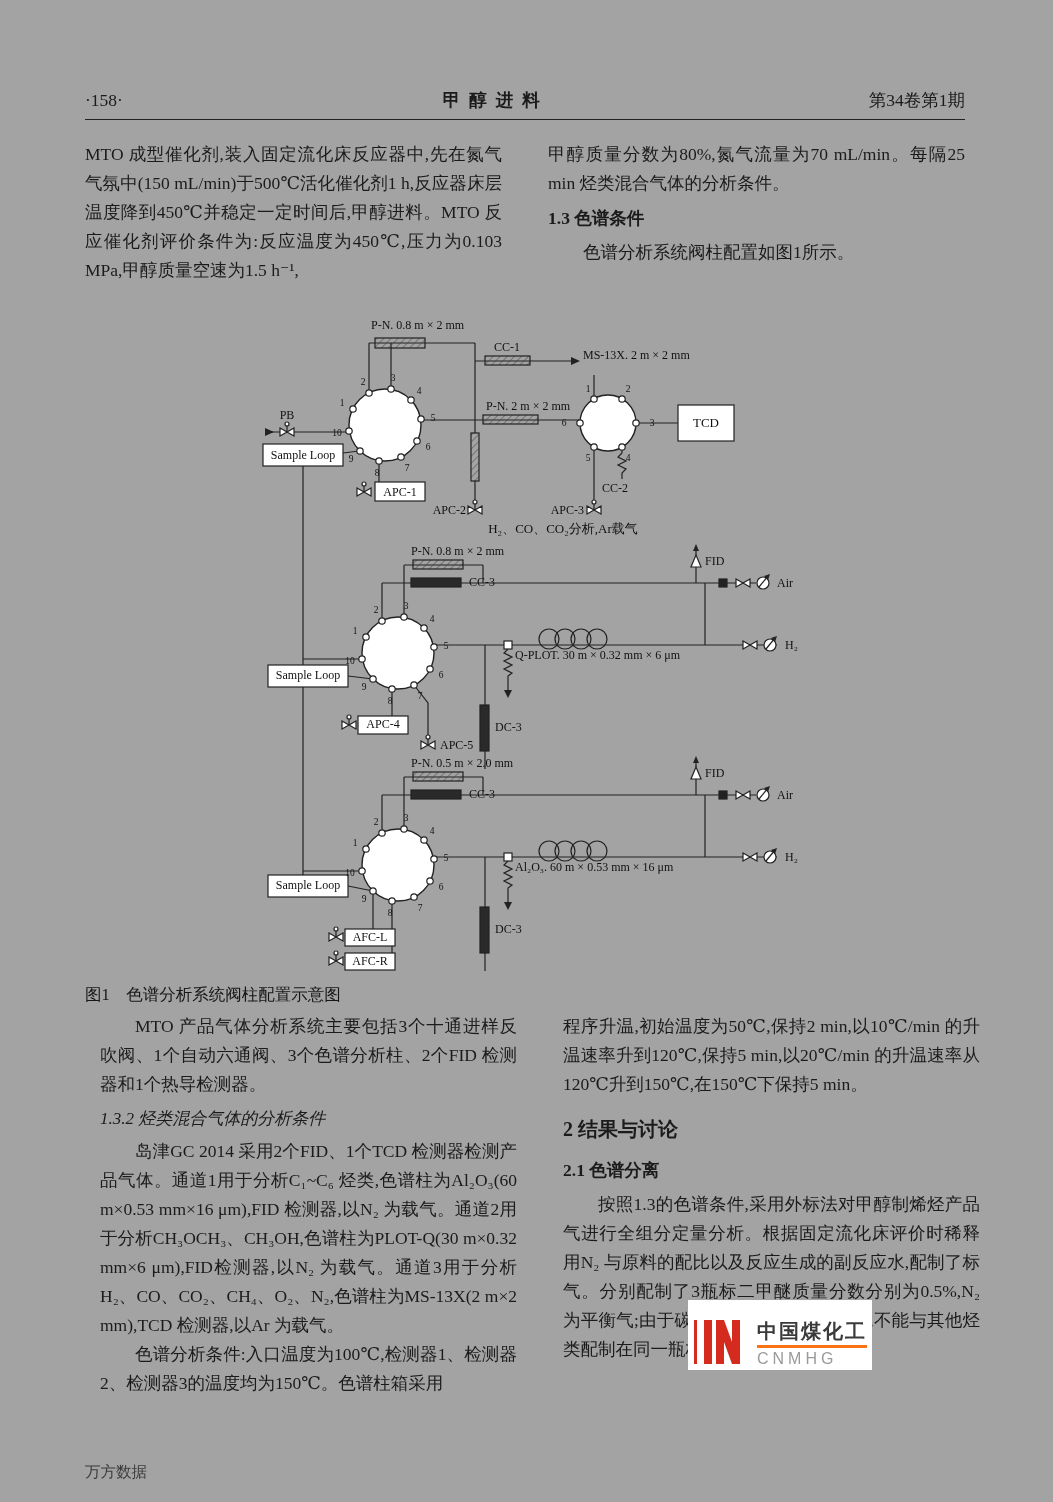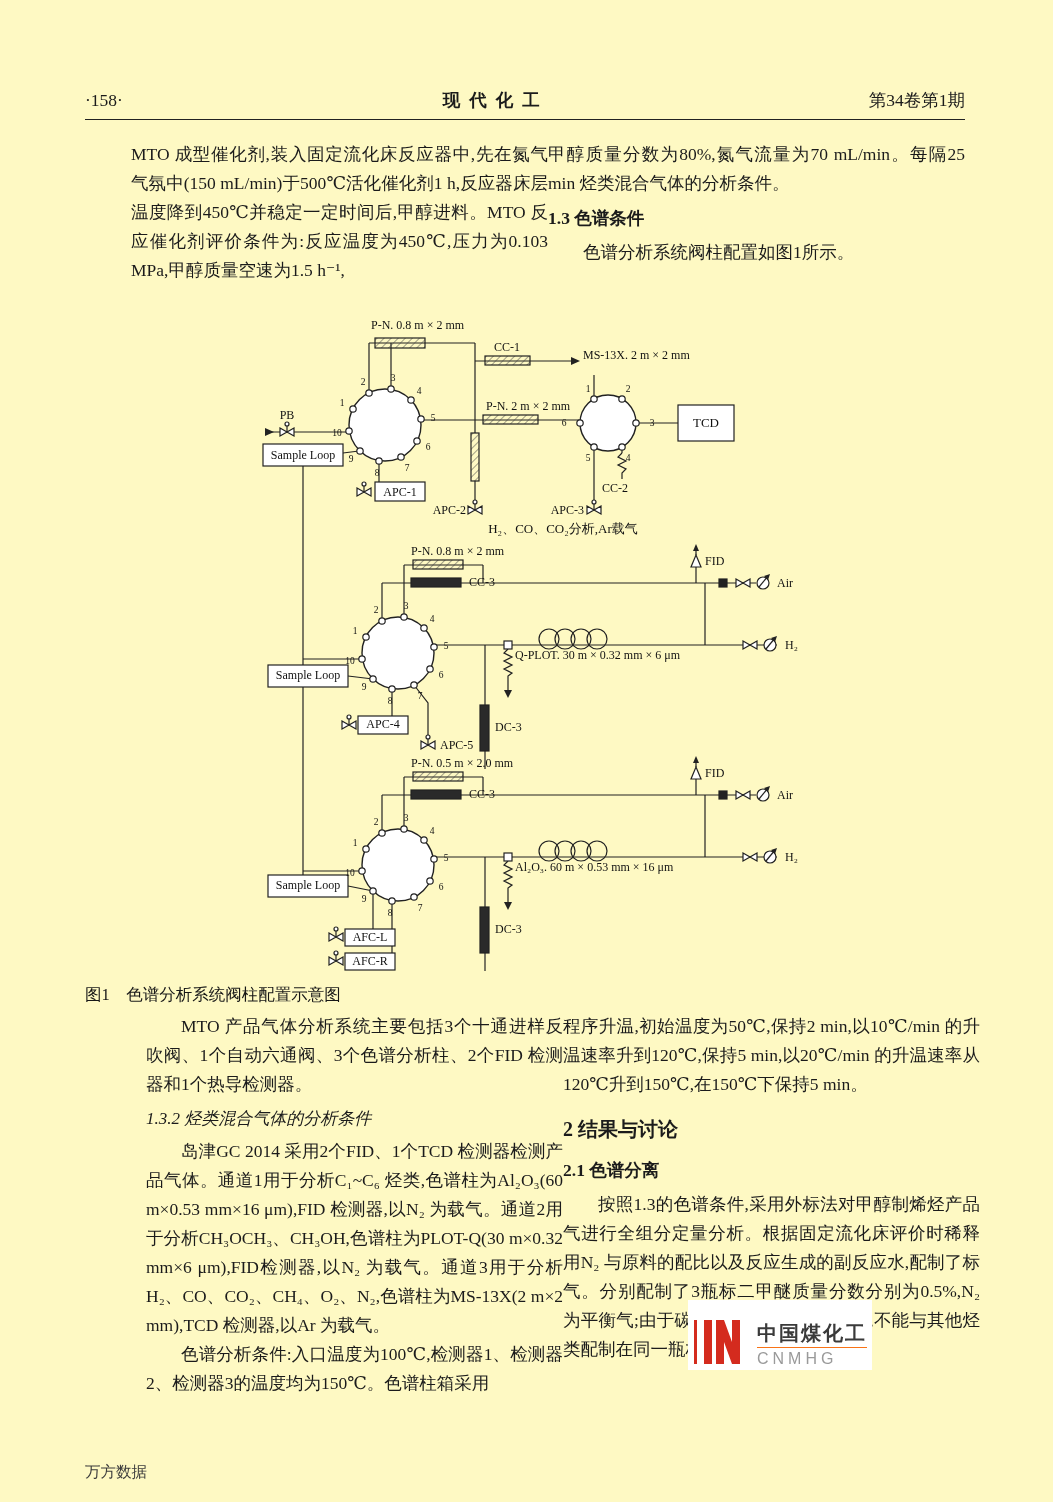--- a/index.html
+++ b/index.html
@@ -1,24 +1,24 @@
 <!DOCTYPE html>
 <html><head>
 <meta charset="utf-8">
 <style>
   html,body{margin:0;padding:0;background:#ffffff;}
-  .page{position:relative;width:1053px;height:1502px;background:#fef9c3;overflow:hidden;
+  .page{position:relative;width:1053px;height:1502px;background:#a3a3a3;overflow:hidden;
         font-family:"Liberation Serif","DejaVu Serif",serif;color:#1b1b1b;}
   
   .header{position:absolute;left:85px;top:88px;width:880px;display:flex;
           justify-content:space-between;align-items:baseline;font-size:17.5px;}
   .header .jtitle{letter-spacing:9px;font-weight:bold;}
   .rule{position:absolute;left:85px;top:119px;width:880px;border-top:1.6px solid #222;}
   
-  .cols{position:absolute;left:85px;width:880px;display:flex;justify-content:flex-end;}
+  .cols{position:absolute;left:85px;width:880px;display:flex;gap:46px;}
   .cols.top{top:140px;}
   .cols.bottom{top:1012px;margin-left:15px;}
   .col{width:417px;font-size:17.5px;line-height:29px;text-align:justify;}
   .col p{margin:0;}
   .col p.ind{text-indent:2em;}
   h4.sec{font-size:17.5px;font-weight:bold;margin:6px 0 5px 0;}
   h5.sub{font-size:17px;font-weight:normal;font-style:italic;margin:5px 0 4px 0;}
   h3.big{font-size:20px;font-weight:bold;margin:16px 0 12px 0;}
   
   .figure{position:absolute;left:240px;top:300px;width:600px;height:668px;margin:13px;}
@@ -29,33 +29,33 @@
   .pn{font-size:9.5px;text-anchor:middle;}
   .mid{text-anchor:middle;}
   .end{text-anchor:end;}
   .figcap{position:absolute;left:85px;top:984px;width:880px;
           font-size:16.5px;color:#161616;}
   
   .logo{position:absolute;left:688px;top:1300px;width:176px;height:66px;background:#fff;
         display:flex;align-items:flex-end;gap:13px;padding:2px 4px;}
   .logo .txt{display:flex;flex-direction:column;}
   .logo .l1{font-size:20px;font-weight:bold;color:#3a3a3a;letter-spacing:2px;}
-  .logo .l2{font-size:16px;color:#9a9a9a;letter-spacing:4px;border-top:1px solid #f97316;
+  .logo .l2{font-size:16px;color:#9a9a9a;letter-spacing:4px;border-top:3px solid #f97316;
             padding-top:2px;font-family:"Liberation Sans","DejaVu Sans",sans-serif;}
   
   .footer{position:absolute;left:85px;top:1462px;font-size:15.5px;color:#3c3c3c;text-align:center;}
 </style>
 </head>
 <body>
 
 <div class="page">
 
   <div class="header">
     <span>·158·</span>
-    <span class="jtitle">现代化工</span>
+    <span class="jtitle">甲醇进料</span>
     <span>第34卷第1期</span>
   </div>
   <div class="rule"></div>
 
   <section class="cols top">
     <div class="col">
       <p>MTO 成型催化剂,装入固定流化床反应器中,先在氮气气氛中(150 mL/min)于500℃活化催化剂1 h,反应器床层温度降到450℃并稳定一定时间后,甲醇进料。MTO 反应催化剂评价条件为:反应温度为450℃,压力为0.103 MPa,甲醇质量空速为1.5 h⁻¹,</p>
     </div>
     <div class="col">
       <p>甲醇质量分数为80%,氮气流量为70 mL/min。每隔25 min 烃类混合气体的分析条件。</p>

